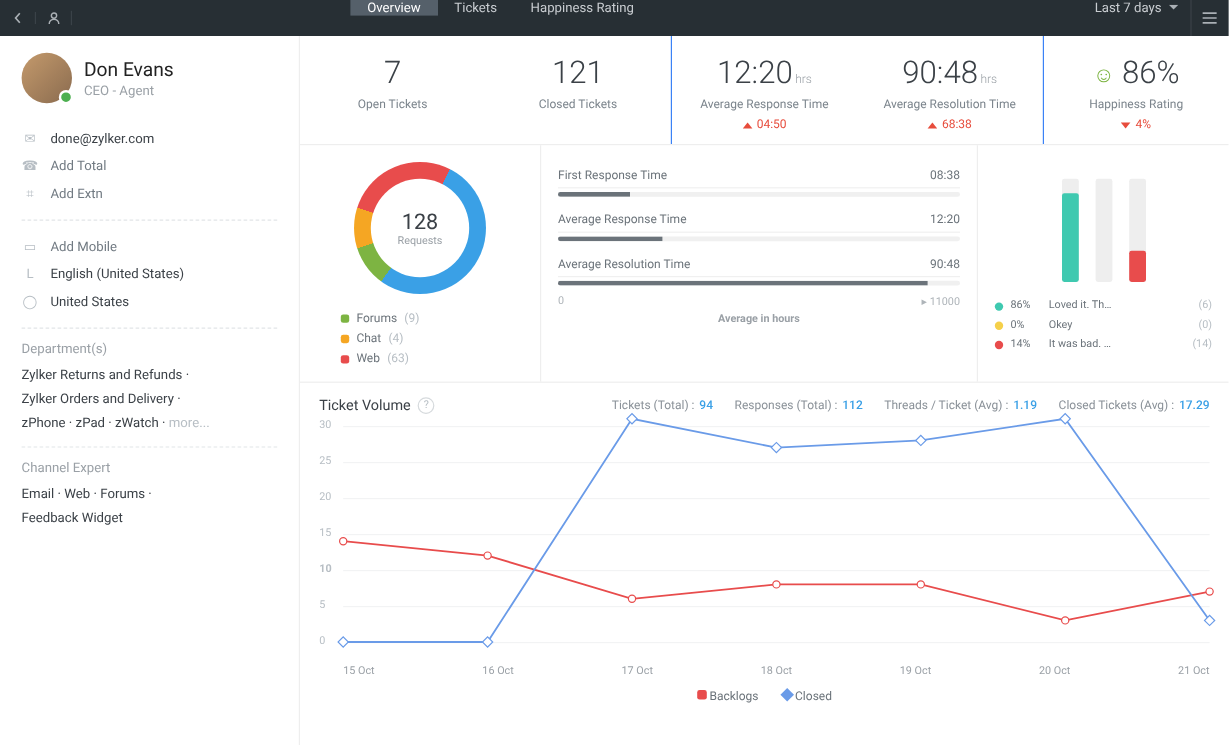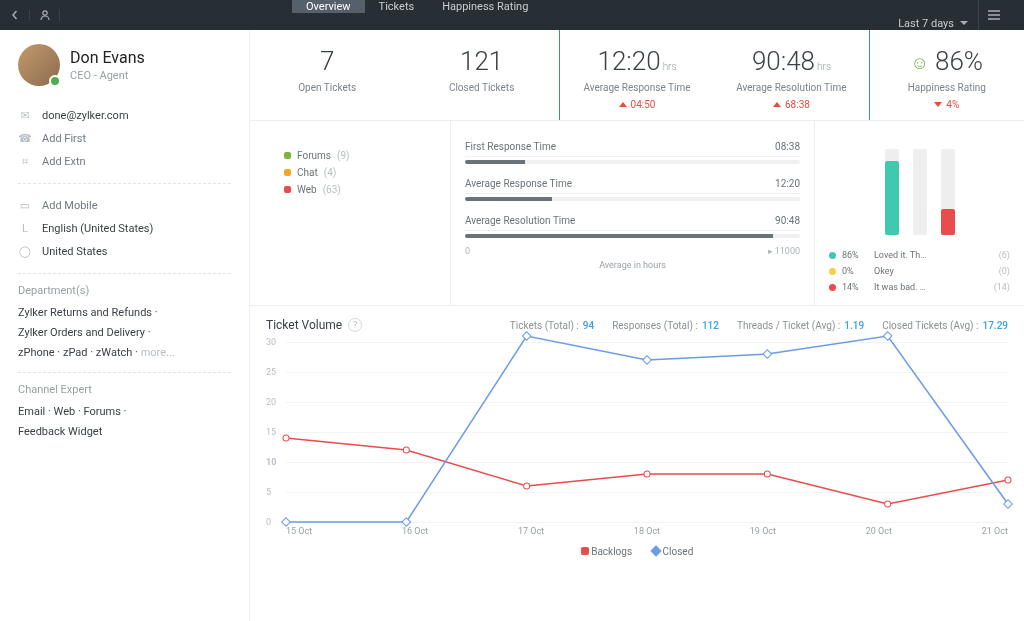--- a/index.html
+++ b/index.html
@@ -4,21 +4,21 @@
 <style>
   * { box-sizing: border-box; margin: 0; padding: 0; font-family: -apple-system, BlinkMacSystemFont, "Segoe UI", Roboto, Helvetica, Arial, sans-serif; }
   body { width: 1024px; height: 621px; overflow: hidden; background: #fff; color: #333; font-size: 12px; }
   .topbar { height: 30px; background: #272f34; display: flex; align-items: stretch; color: #aab0b5; }
   .topbar .nav-left { display: flex; align-items: center; }
   .topbar .nav-btn { width: 30px; display:flex; align-items:center; justify-content:center; border-right:1px solid #3a4248; cursor:pointer; }
   .topbar .tabs { display:flex; align-items:flex-start; margin-left: 232px; }
   .topbar .tab { padding: 0 14px; display:flex; align-items:center; cursor:pointer; font-size:11px; color:#c9cdd1; }
   .topbar .tab.active { background:#55606a; color:#fff; }
   .topbar .spacer { flex:1; }
-  .topbar .right { display:flex; align-items:flex-end; gap:10px; padding-right:16px; }
+  .topbar .right { display:flex; align-items:flex-start; gap:10px; padding-right:2px; }
   .topbar .period { font-size:11px; color:#c9cdd1; display:flex; align-items:center; gap:6px; cursor:pointer; }
   .topbar .menu-btn { width:30px; display:flex; align-items:center; justify-content:center; border-left:1px solid #3a4248; cursor:pointer; height:100%; }
 
   .layout { display:flex; height: calc(621px - 30px); }
   .sidebar { width: 250px; padding: 14px 18px; border-right:1px solid #eee; overflow:hidden; }
   .profile { display:flex; gap:10px; align-items:center; margin-bottom: 18px; }
   .avatar { width:42px; height:42px; border-radius:50%; background:linear-gradient(135deg,#c49a6c,#8a6b4f); position:relative; }
   .avatar::after { content:""; position:absolute; bottom:-1px; right:-1px; width:8px; height:8px; background:#4caf50; border:2px solid #fff; border-radius:50%; }
   .profile .name { font-size:16px; color:#222; }
   .profile .sub { font-size:11px; color:#9aa0a6; margin-top:2px; }
@@ -56,39 +56,39 @@
   .donut .center .num { font-size:18px; color:#3b4147; }
   .donut .center .txt { font-size:9px; color:#9aa0a6; }
   .legend { margin-top:12px; font-size:10px; color:#6b737a; align-self:flex-start; margin-left:20px; }
   .legend div { display:flex; align-items:center; gap:6px; padding:3px 0; }
   .dot { width:7px; height:7px; border-radius:2px; }
 
   .bar-row { display:flex; align-items:center; justify-content:space-between; font-size:10px; color:#6b737a; border-bottom:1px solid #f0f0f0; padding:6px 0 4px; }
   .bar-track { height:4px; background:#f0f0f0; border-radius:2px; margin-top:3px; margin-bottom:8px; overflow:hidden; }
   .bar-fill { height:100%; background:#6b737a; }
   .scale { display:flex; justify-content:space-between; font-size:9px; color:#aeb4b9; margin-top:6px; }
-  .scale-lbl { text-align:center; font-size:9px; color:#9aa0a6; margin-top:4px; }
+  .scale-lbl { text-align:center; font-size:9px; color:#9aa0a6; margin-top:4px;font-weight:bold; }
 
   .hbars { display:flex; align-items:flex-end; gap:14px; height:100px; justify-content:center; }
   .hbar { width:14px; background:#eee; position:relative; border-radius:2px; }
   .hbar .fill { position:absolute; bottom:0; left:0; right:0; border-radius:2px; }
   .hlegend { margin-top:12px; font-size:9px; color:#6b737a; }
   .hlegend div { display:flex; align-items:center; gap:6px; padding:3px 0; }
 
   .chart-section { padding: 12px 16px; }
   .chart-head { display:flex; align-items:center; gap:14px; font-size:10px; color:#8a9198; }
   .chart-head .title { font-size:12px; color:#3b4147; margin-right:13px; display:flex; gap:6px;}
   .chart-head .q { width:14px; height:14px; border:1px solid #d6dadd; border-radius:50%; display:flex; align-items:center; justify-content:center; color:#b7bec4; font-size:9px;}
   .chart-head .stat b { color:#3aa0e6; font-weight:500; margin-left:4px; }
   .chart-head .spacer2 { flex:1; }
 
   .chart { position:relative; height:180px; margin-top:10px; margin-left:20px; }
   .gridline { position:absolute; left:0; right:0; border-top:1px solid #f2f3f4; }
   .ylab { position:absolute; left:-20px; font-size:9px; color:#b7bec4; transform:translateY(-50%); }
-  .xlabels { display:flex; justify-content:space-between; margin-left:20px; margin-top:4px; font-size:9px; color:#9aa0a6; }
+  .xlabels { display:flex; justify-content:space-between; margin-left:20px; margin-top:20px; font-size:9px; color:#9aa0a6; }
   .chart svg { position:absolute; inset:0; width:100%; height:100%; overflow:visible; }
   .chart-legend { display:flex; justify-content:center; gap:20px; font-size:10px; color:#6b737a; margin-top:10px; }
   .sq { width:8px; height:8px; display:inline-block; }
 </style>
 </head>
 <body>
 
 <div class="topbar">
   <div class="nav-left">
     <div class="nav-btn">
@@ -134,21 +134,21 @@
         <div class="sub">CEO  -  Agent</div>
       </div>
     </div>
     <ul class="side-list">
       <li class="link">
           <span class="icon">✉</span>
           <span>done@zylker.com</span>
         </li>
       <li>
           <span class="icon">☎</span>
-          <span>Add First</span>
+          <span>Add Total</span>
         </li>
       <li>
           <span class="icon">⌗</span>
           <span>Add Extn</span>
         </li>
     </ul>
     <hr class="side-sep">
     <ul class="side-list">
       <li>
           <span class="icon">▭</span>
@@ -207,20 +207,26 @@
         <div class="big"><span class="smiley">☺</span><span>86%</span></div>
         <div class="lbl">Happiness Rating</div>
         <div class="delta down">
             <span>4%</span>
           </div>
       </div>
     </div>
 
     <div class="panels">
       <div class="panel donut-p">
+        <div class="donut">
+          <div class="center">
+            <div class="num">128</div>
+            <div class="txt">Requests</div>
+          </div>
+        </div>
         <div class="legend" id="donut-legend">
             <div>
               <span class="dot" style="background:#7db442"></span>
               <span>Forums</span>
               <span style="color:#b7bec4">(9)</span>
             </div>
             <div>
               <span class="dot" style="background:#f5a623"></span>
               <span>Chat</span>
               <span style="color:#b7bec4">(4)</span>

